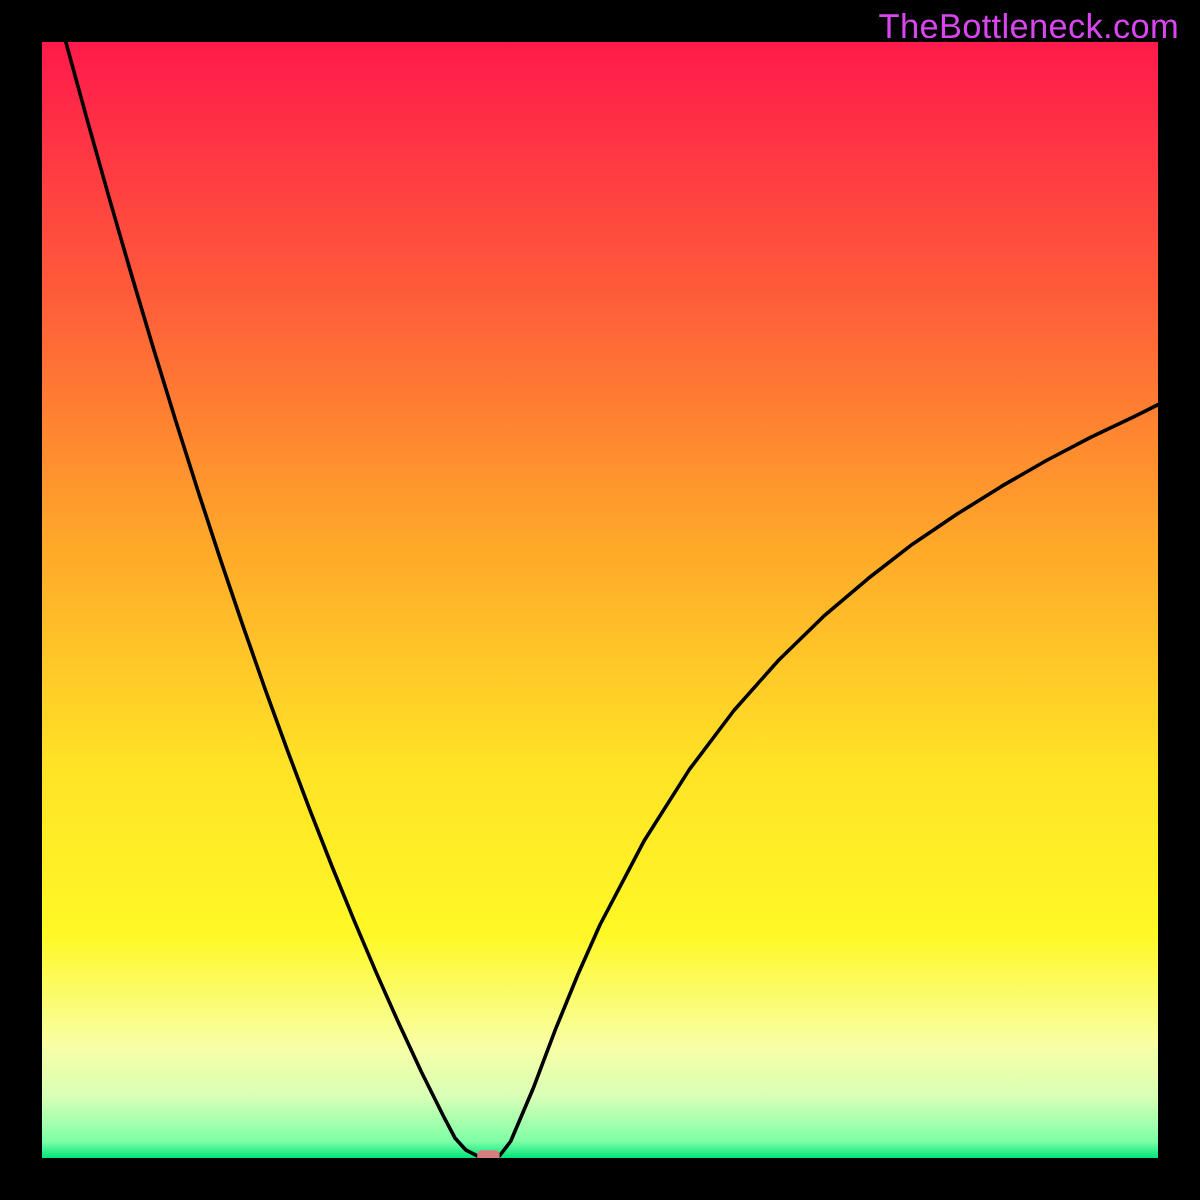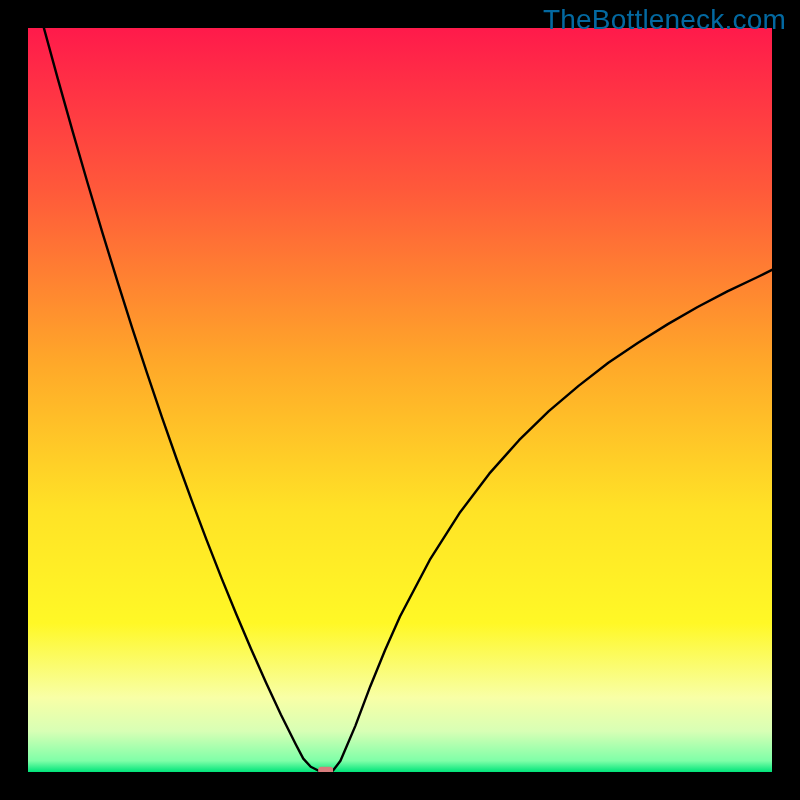--- a/index.html
+++ b/index.html
@@ -26,22 +26,22 @@
     overflow: hidden;
   }
   .gradient {
     position: absolute;
     inset: 0;
   }
   .watermark {
     position: absolute;
     top: 4px;
     right: 14px;
-    color: #0369a1;
-    font-size: 28px;
+    color: #d946ef;
+    font-size: 23px;
     font-weight: 500;
     letter-spacing: 0.2px;
   }
   svg.curve {
     position: absolute;
     inset: 0;
   }
 </style>
 </head>
 <body>

